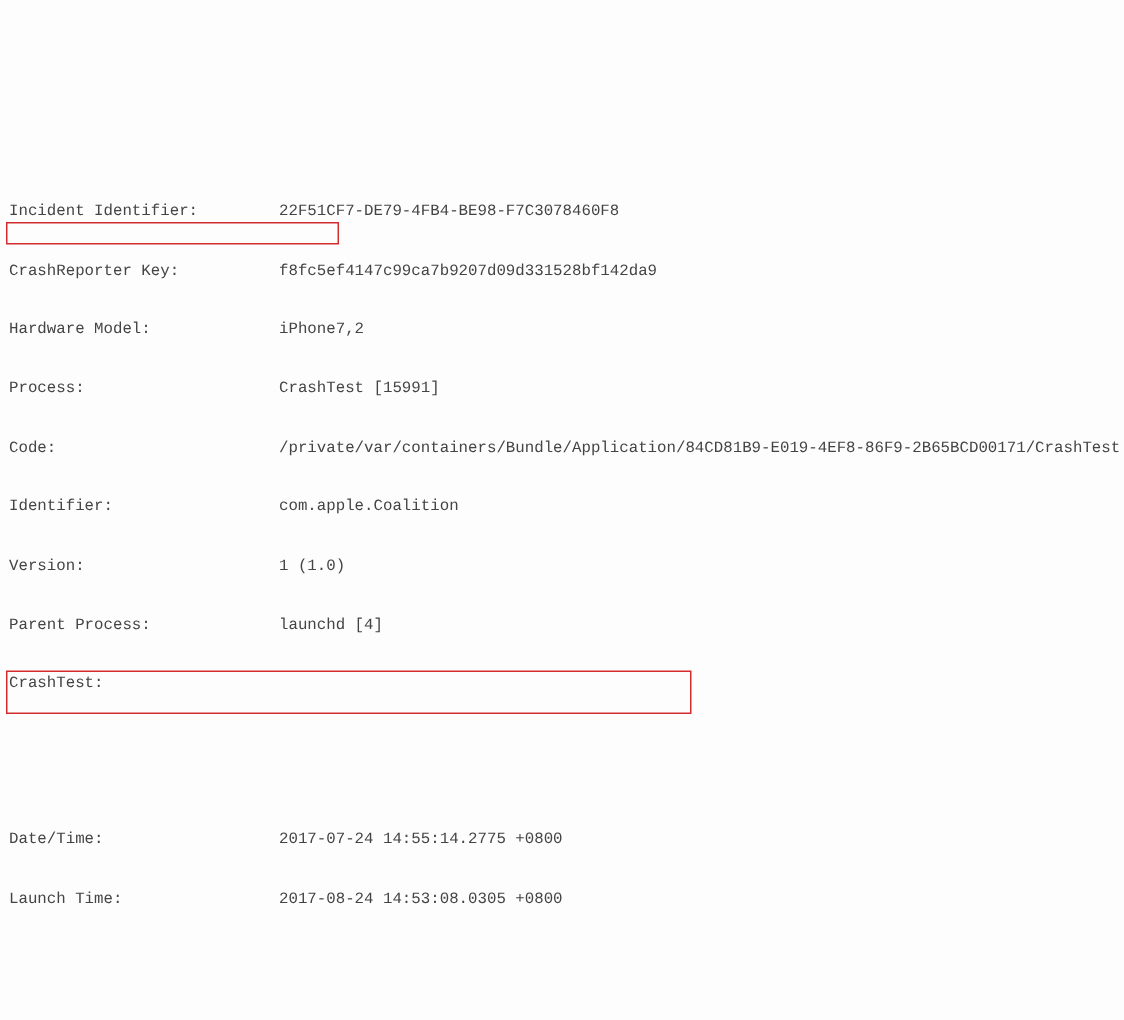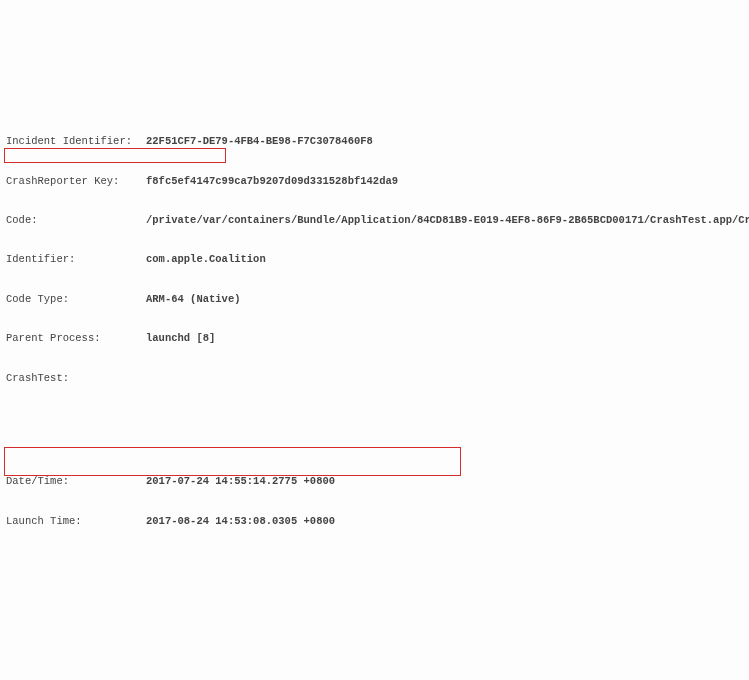--- a/index.html
+++ b/index.html
@@ -13,29 +13,29 @@
     white-space: pre;
   }
   .page {
     width: 749px;
     padding: 4px 6px 10px 6px;
     box-sizing: border-box;
     position: relative;
   }
   .line {
     display: flex;
+    gap: 40px;
   }
   .label {
     display: inline-block;
     width: 140px;
     flex: 0 0 140px;
   }
   .value {
     display: inline-block;
-    font-weight: bold;
   }
   .sep {
     height: 6px;
   }
 
   
   .box1 {
     position: absolute;
     border: 1px solid #d42c2c;
     left: 4px;
@@ -58,24 +58,26 @@
 <body>
 
 
 <div class="page">
 
   <div class="box1"></div>
   <div class="box2"></div>
 
   <div class="line"><span class="label">Incident Identifier:</span><span class="value">22F51CF7-DE79-4FB4-BE98-F7C3078460F8</span></div>
   <div class="line"><span class="label">CrashReporter Key:</span><span class="value">f8fc5ef4147c99ca7b9207d09d331528bf142da9</span></div>
+  <div class="line"><span class="label">Hardware Model:</span><span class="value">iPhone7,2</span></div>
+  <div class="line"><span class="label">Process:</span><span class="value">CrashTest [15991]</span></div>
   <div class="line"><span class="label">Code:</span><span class="value">/private/var/containers/Bundle/Application/84CD81B9-E019-4EF8-86F9-2B65BCD00171/CrashTest.app/CrashTest</span></div>
   <div class="line"><span class="label">Identifier:</span><span class="value">com.apple.Coalition</span></div>
-  <div class="line"><span class="label">Code Type:</span><span class="value">ARM-64 (Native)</span></div>
-  <div class="line"><span class="label">Parent Process:</span><span class="value">launchd [8]</span></div>
+  <div class="line"><span class="label">Version:</span><span class="value">1 (1.0)</span></div>
+  <div class="line"><span class="label">Parent Process:</span><span class="value">launchd [4]</span></div>
   <div class="line"><span class="label">CrashTest:</span></div>
 
   <div class="sep"></div><div class="sep"></div>
 
   <div class="line"><span class="label">Date/Time:</span><span class="value">2017-07-24 14:55:14.2775 +0800</span></div>
   <div class="line"><span class="label">Launch Time:</span><span class="value">2017-08-24 14:53:08.0305 +0800</span></div>
   
   
 
   

